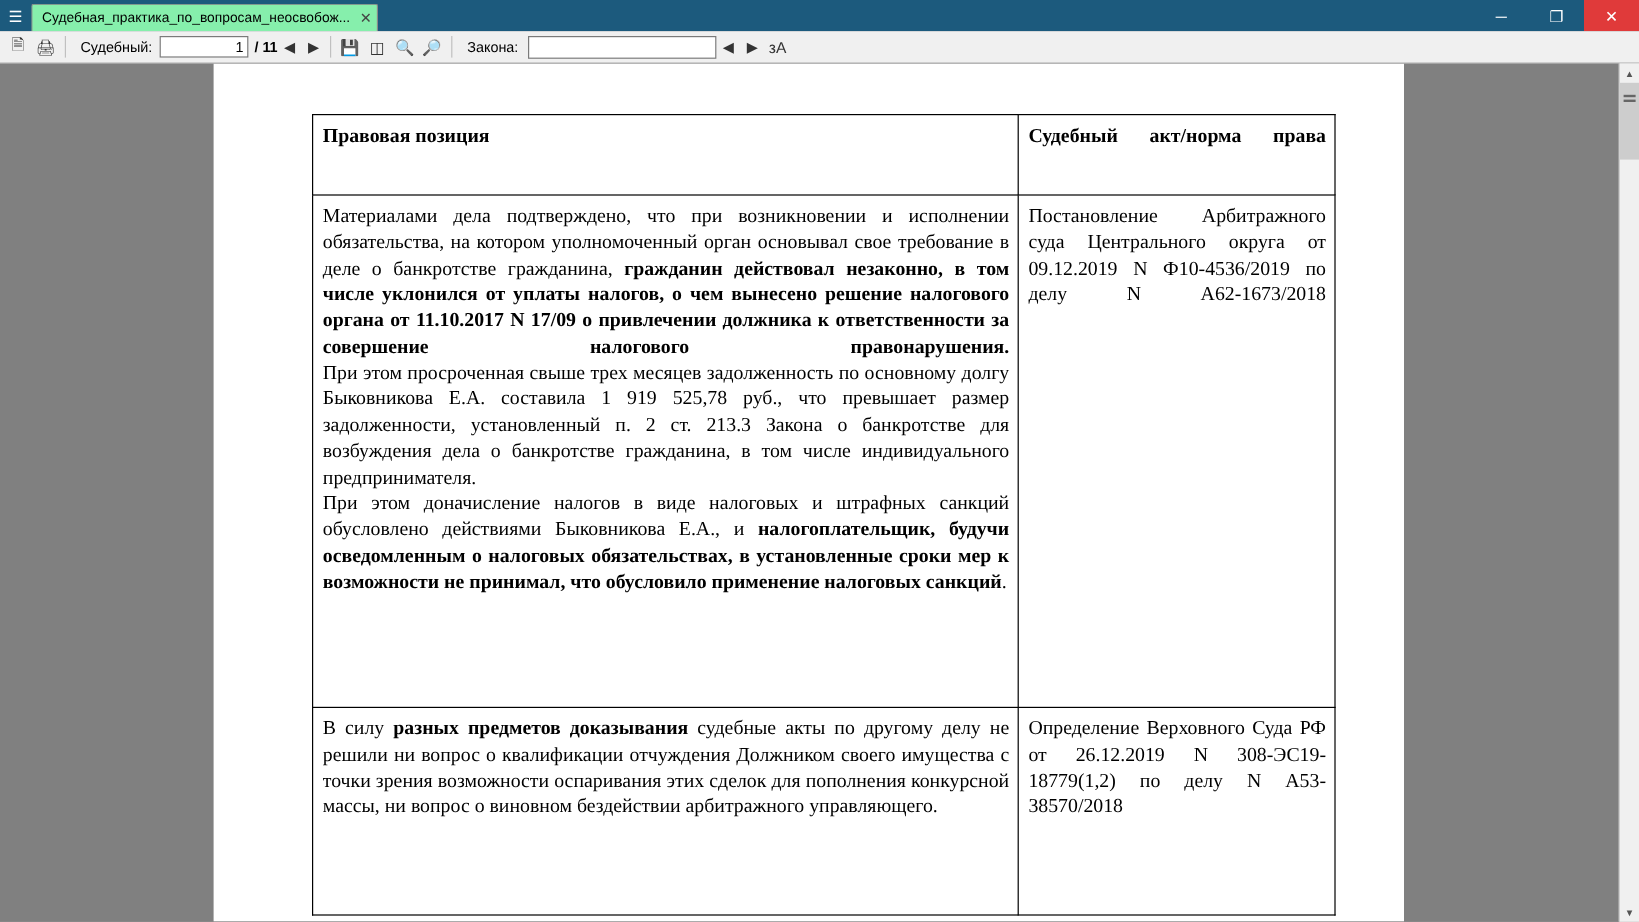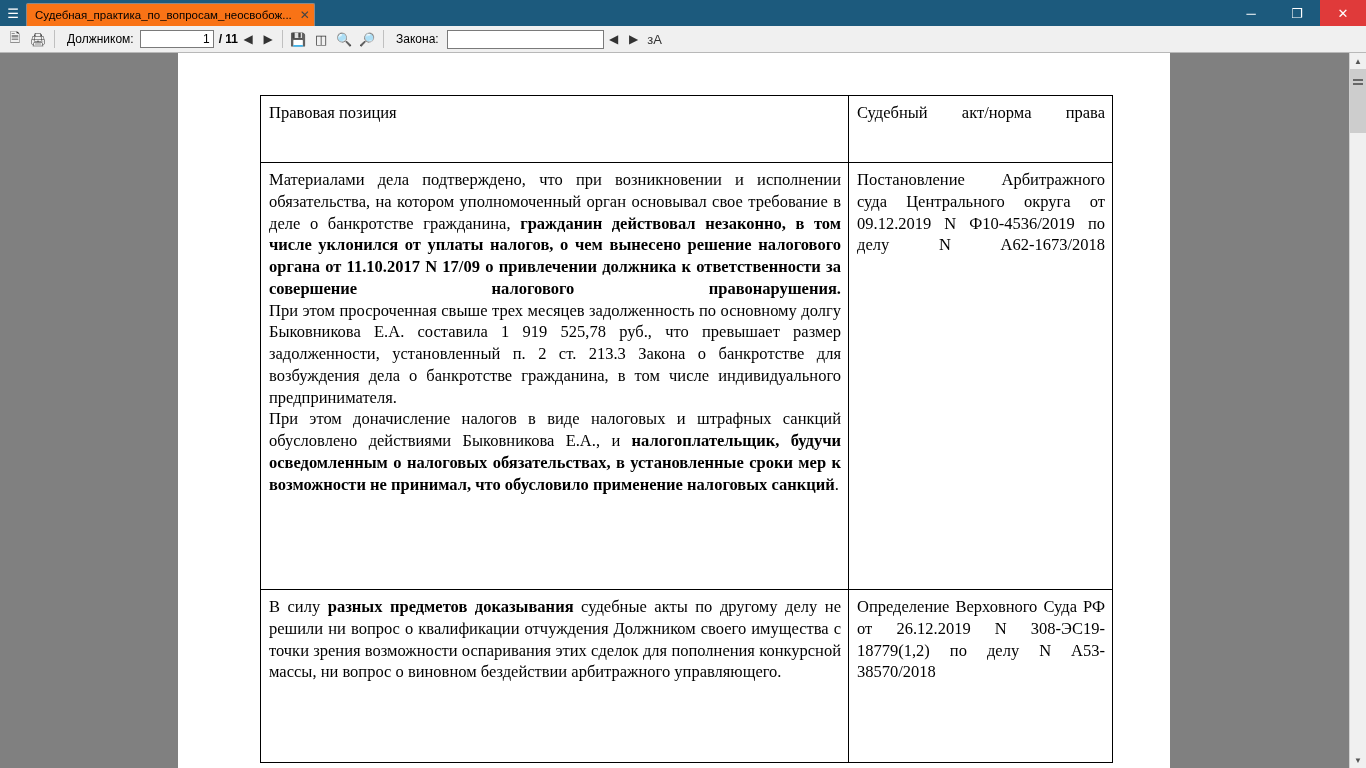--- a/index.html
+++ b/index.html
@@ -22,21 +22,21 @@
     align-items: flex-end;
   }
   .app-menu-icon {
     width: 26px; height: 26px;
     display: flex; align-items: center; justify-content: center;
     color: #ffffff;
     font-size: 13px;
   }
   .tab {
     height: 22px;
-    background: #f97316;
+    background: #86efac;
     border: 1px solid #8a8a8a;
     border-bottom: none;
     display: flex;
     align-items: center;
     padding: 0 4px 0 8px;
     max-width: 300px;
     font-size: 11.5px;
     color: #000;
     border-top-left-radius: 2px;
     border-top-right-radius: 2px;
@@ -147,21 +147,21 @@
   .doc-table td {
     border: 1px solid #000000;
     vertical-align: top;
     padding: 6px 7px 6px 8px;
     font-size: 16.5px;
     line-height: 1.32;
     color: #000;
   }
   .col-left { width: 588px; }
   .col-right { width: 264px; }
-  .hdr { font-weight: normal; margin-left: 12px; }
+  .hdr { font-weight: bold; margin-left: 12px; }
   .just { text-align: justify; text-align-last: justify; }
   .just-last { text-align: justify; }
   p.cell-p { margin: 0; font-family: Liberation Serif, serif; }
   .b { font-weight: bold; }
 
   .row-head td { height: 54px; }
   .row1 td { height: 414px; }
   .row2 td { height: 160px; }
 
   
@@ -212,21 +212,21 @@
     <div class="win-btn">─</div>
     <div class="win-btn">❐</div>
     <div class="win-btn close">✕</div>
   </div>
 </div>
 
 <div class="toolbar">
   <div class="tb-icon">🗎</div>
   <div class="tb-icon">🖨</div>
   <div class="tb-sep"></div>
-  <span class="tb-label">Должником:</span>
+  <span class="tb-label">Судебный:</span>
   <input class="page-box" value="1" style="">
   <span class="page-total">/ 11</span>
   <div class="arrow-btn">◀</div>
   <div class="arrow-btn">▶</div>
   <div class="tb-sep"></div>
   <div class="tb-icon">💾</div>
   <div class="tb-icon">◫</div>
   <div class="tb-icon">🔍</div>
   <div class="tb-icon">🔎</div>
   <div class="tb-sep"></div>

